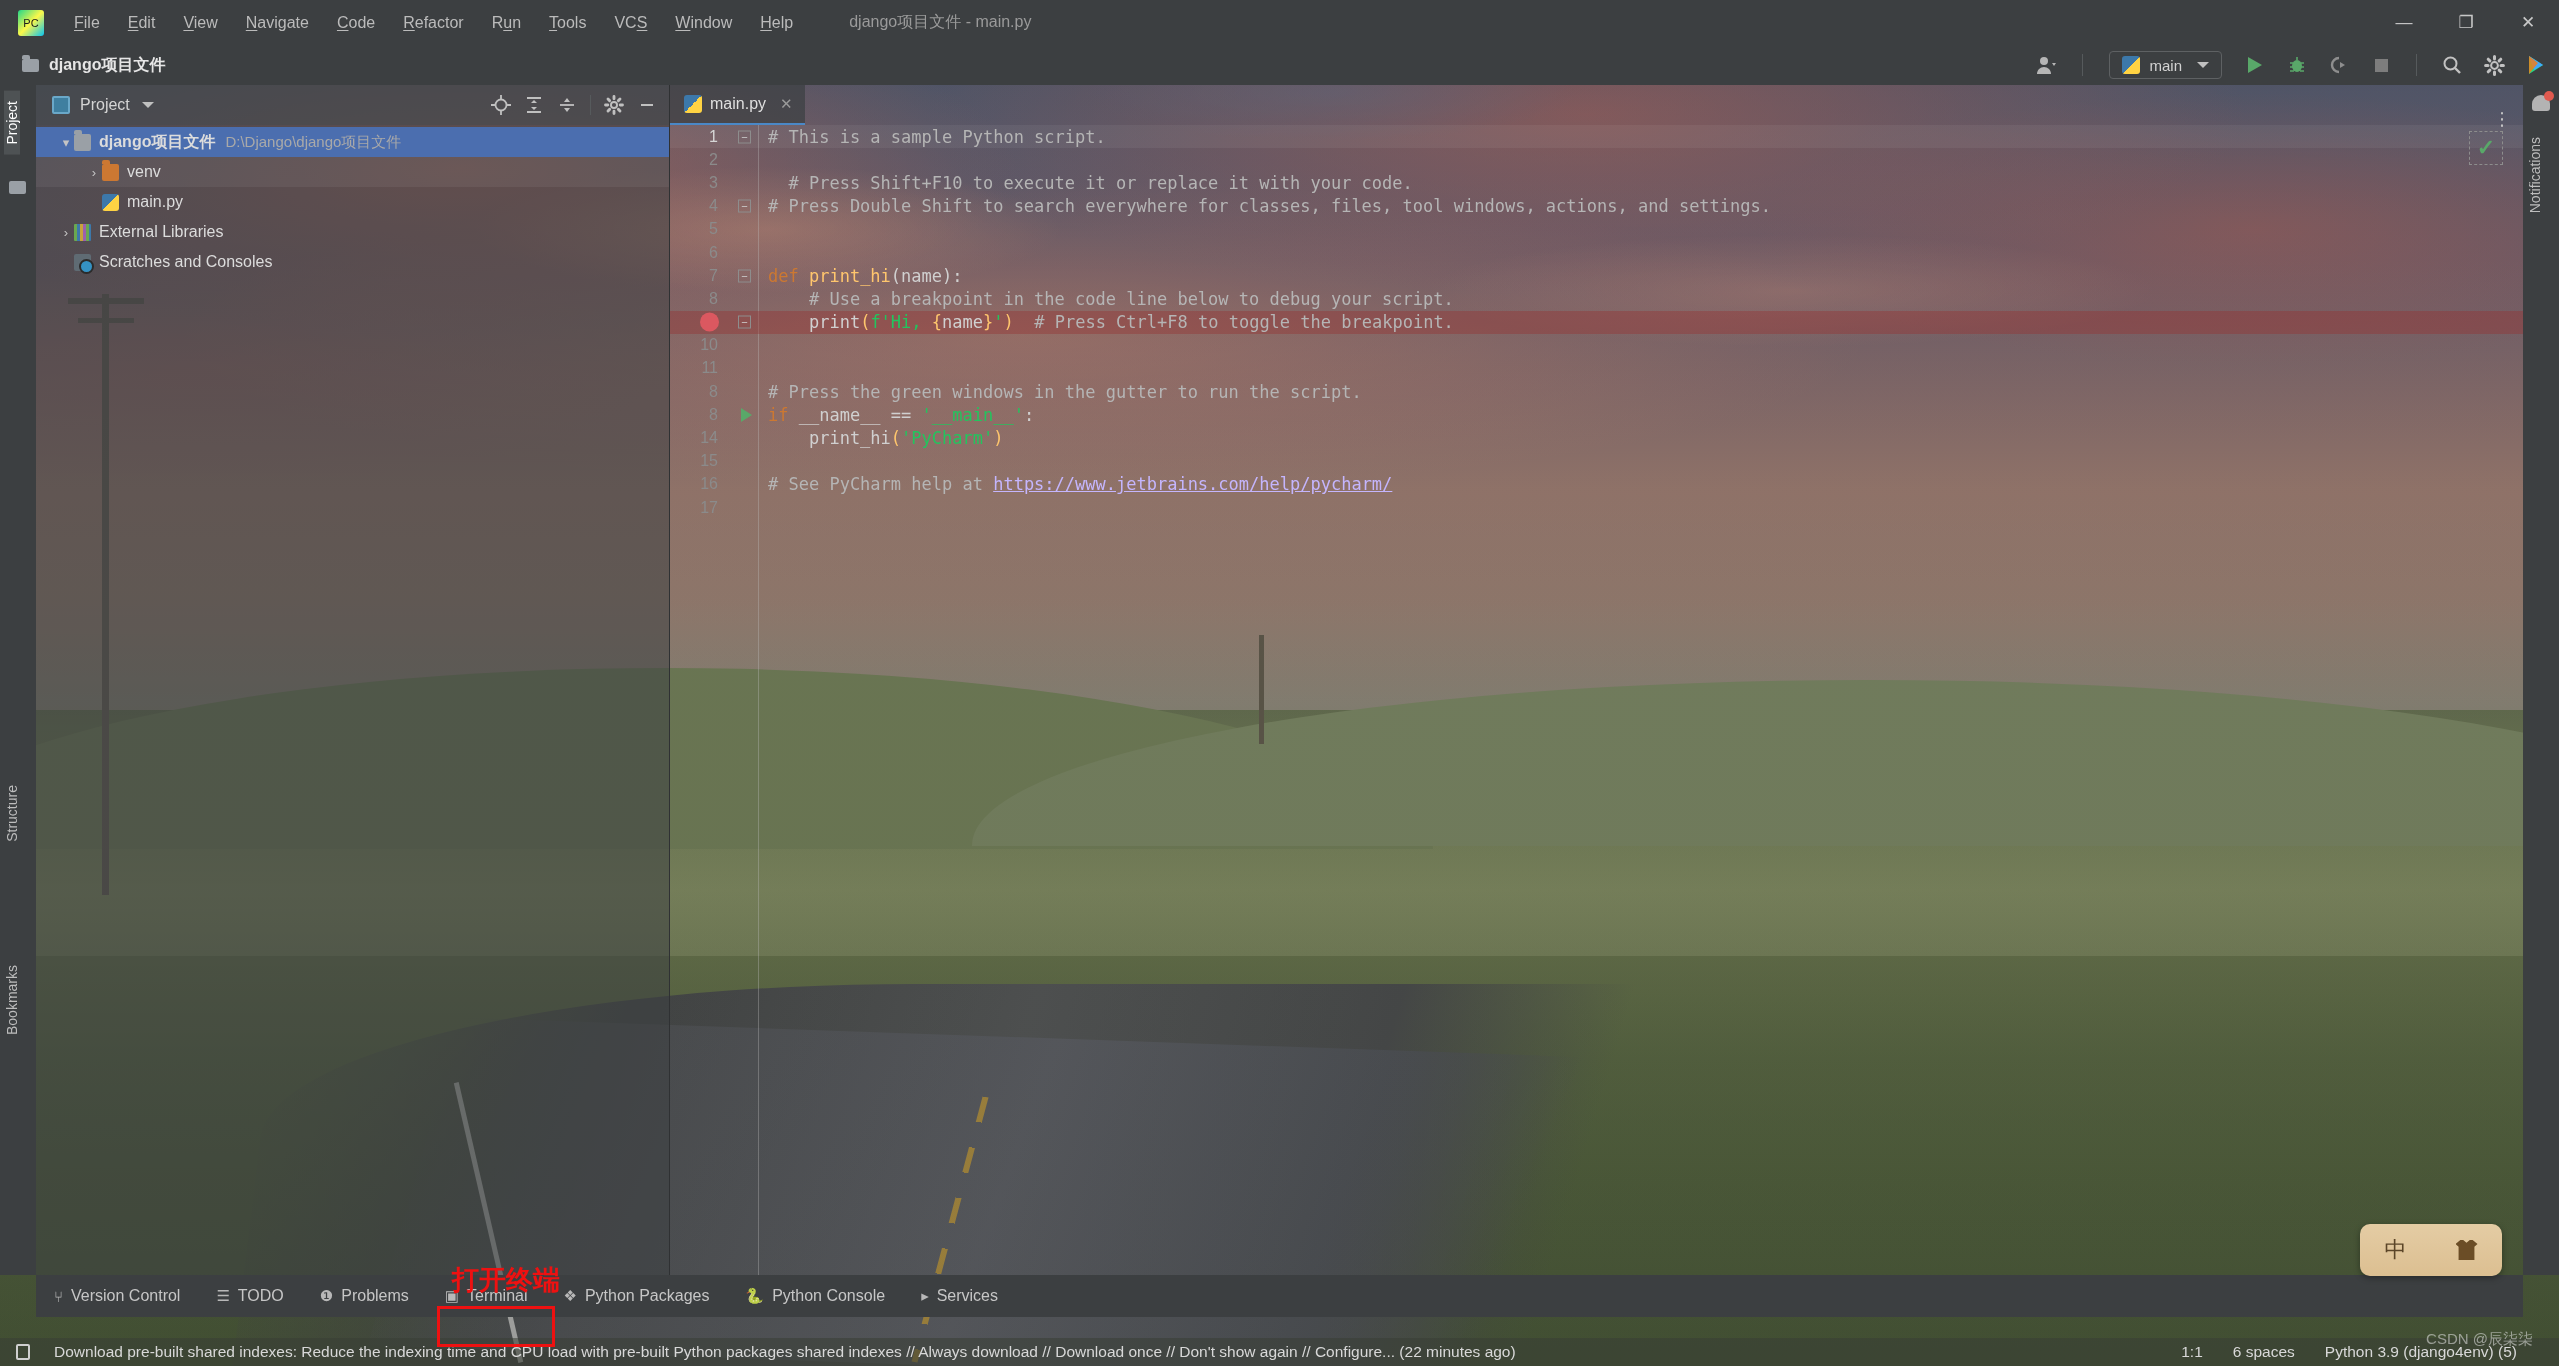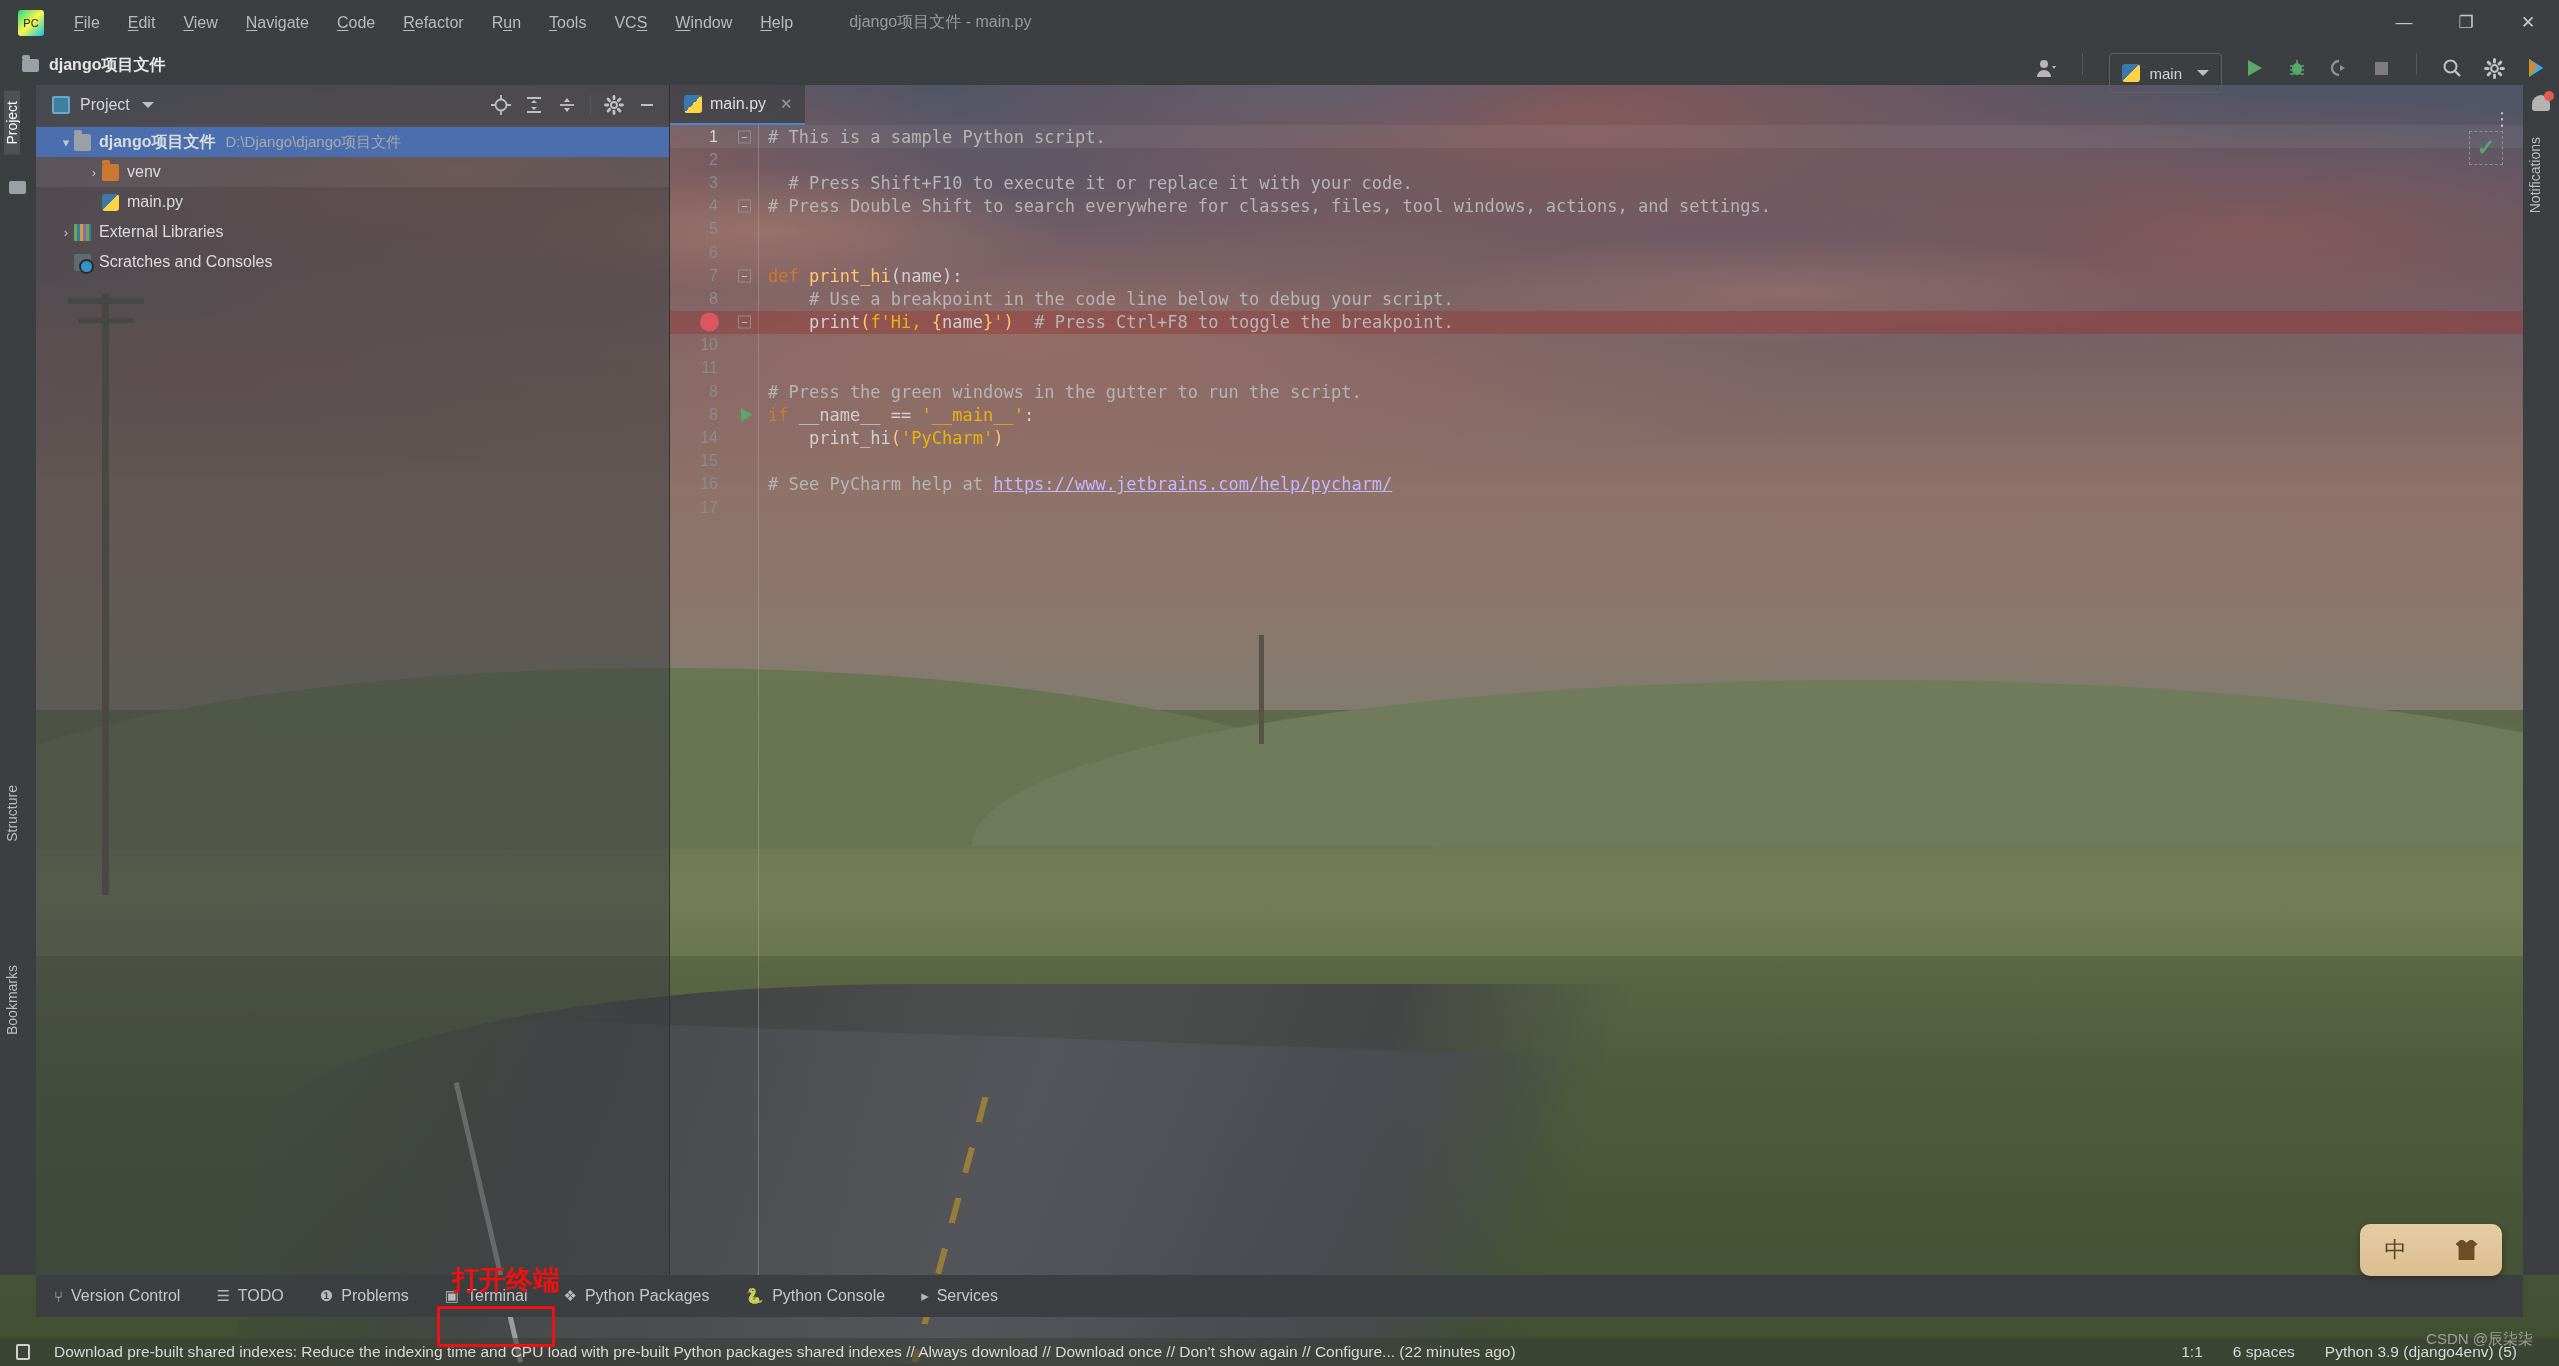--- a/index.html
+++ b/index.html
@@ -139,21 +139,21 @@
   .folder-ic {
     width:17px; height:13px; margin-left:22px; margin-right:10px; position:relative;
     background:#9aa0a6; border-radius:2px;
   }
   .folder-ic:before {
     content:""; position:absolute; left:0; top:-4px; width:8px; height:4px;
     background:#9aa0a6; border-radius:2px 2px 0 0;
   }
   .proj-name { color:#e6e6e6; font-size:16px; font-weight:bold; }
   .tb-right {
-    position:absolute; right:8px; top:8px; height:40px; display:flex; gap:12px;
+    position:absolute; right:8px; top:0; height:40px; display:flex; align-items:center; gap:12px;
   }
   .tb-ic {
     width:30px; height:30px; display:flex; align-items:center; justify-content:center;
     color:#b6b6b6;
   }
   .runcfg {
     display:flex; align-items:center; gap:9px; padding:4px 12px;
     border:1px solid #5e6163; border-radius:4px; margin:0 6px;
   }
   .runcfg .lbl { color:#d2d2d2; font-size:15px; }
@@ -264,21 +264,21 @@
   .codeline.cur .gut { color:#d6d6d6; }
   .foldcol { width:26px; flex:0 0 26px; position:relative; color:#9a9a9a; font-size:13px; text-align:center; }
   .vsplit {
     position:absolute; left:88px; top:0; bottom:0; width:1px; background: rgba(190,190,190,.35);
   }
   .ctext { padding-left:10px; }
   .cmt { color:#b5b5b5;text-align:center; }
   .kw  { color:#cc7832; }
   .fn  { color:#ffc66d; }
   .pn  { color:#d0d0d0; }
-  .str { color:#eab308; }
+  .str { color:#22c55e; }
   .brc { color:#ffc66d; }
   .lnk { color:#c4b5fd; text-decoration:underline; }
   .bpdot {
     position:absolute; left:30px; top:50%; transform:translateY(-50%);
     width:19px;height:19px;border-radius:50%;background:#db5860;
   }
   .runtri {
     position:absolute; left:71px; top:50%; transform:translateY(-50%);
     width:0;height:0;border-left:11px solid #59a869;
     border-top:7px solid transparent;border-bottom:7px solid transparent;

